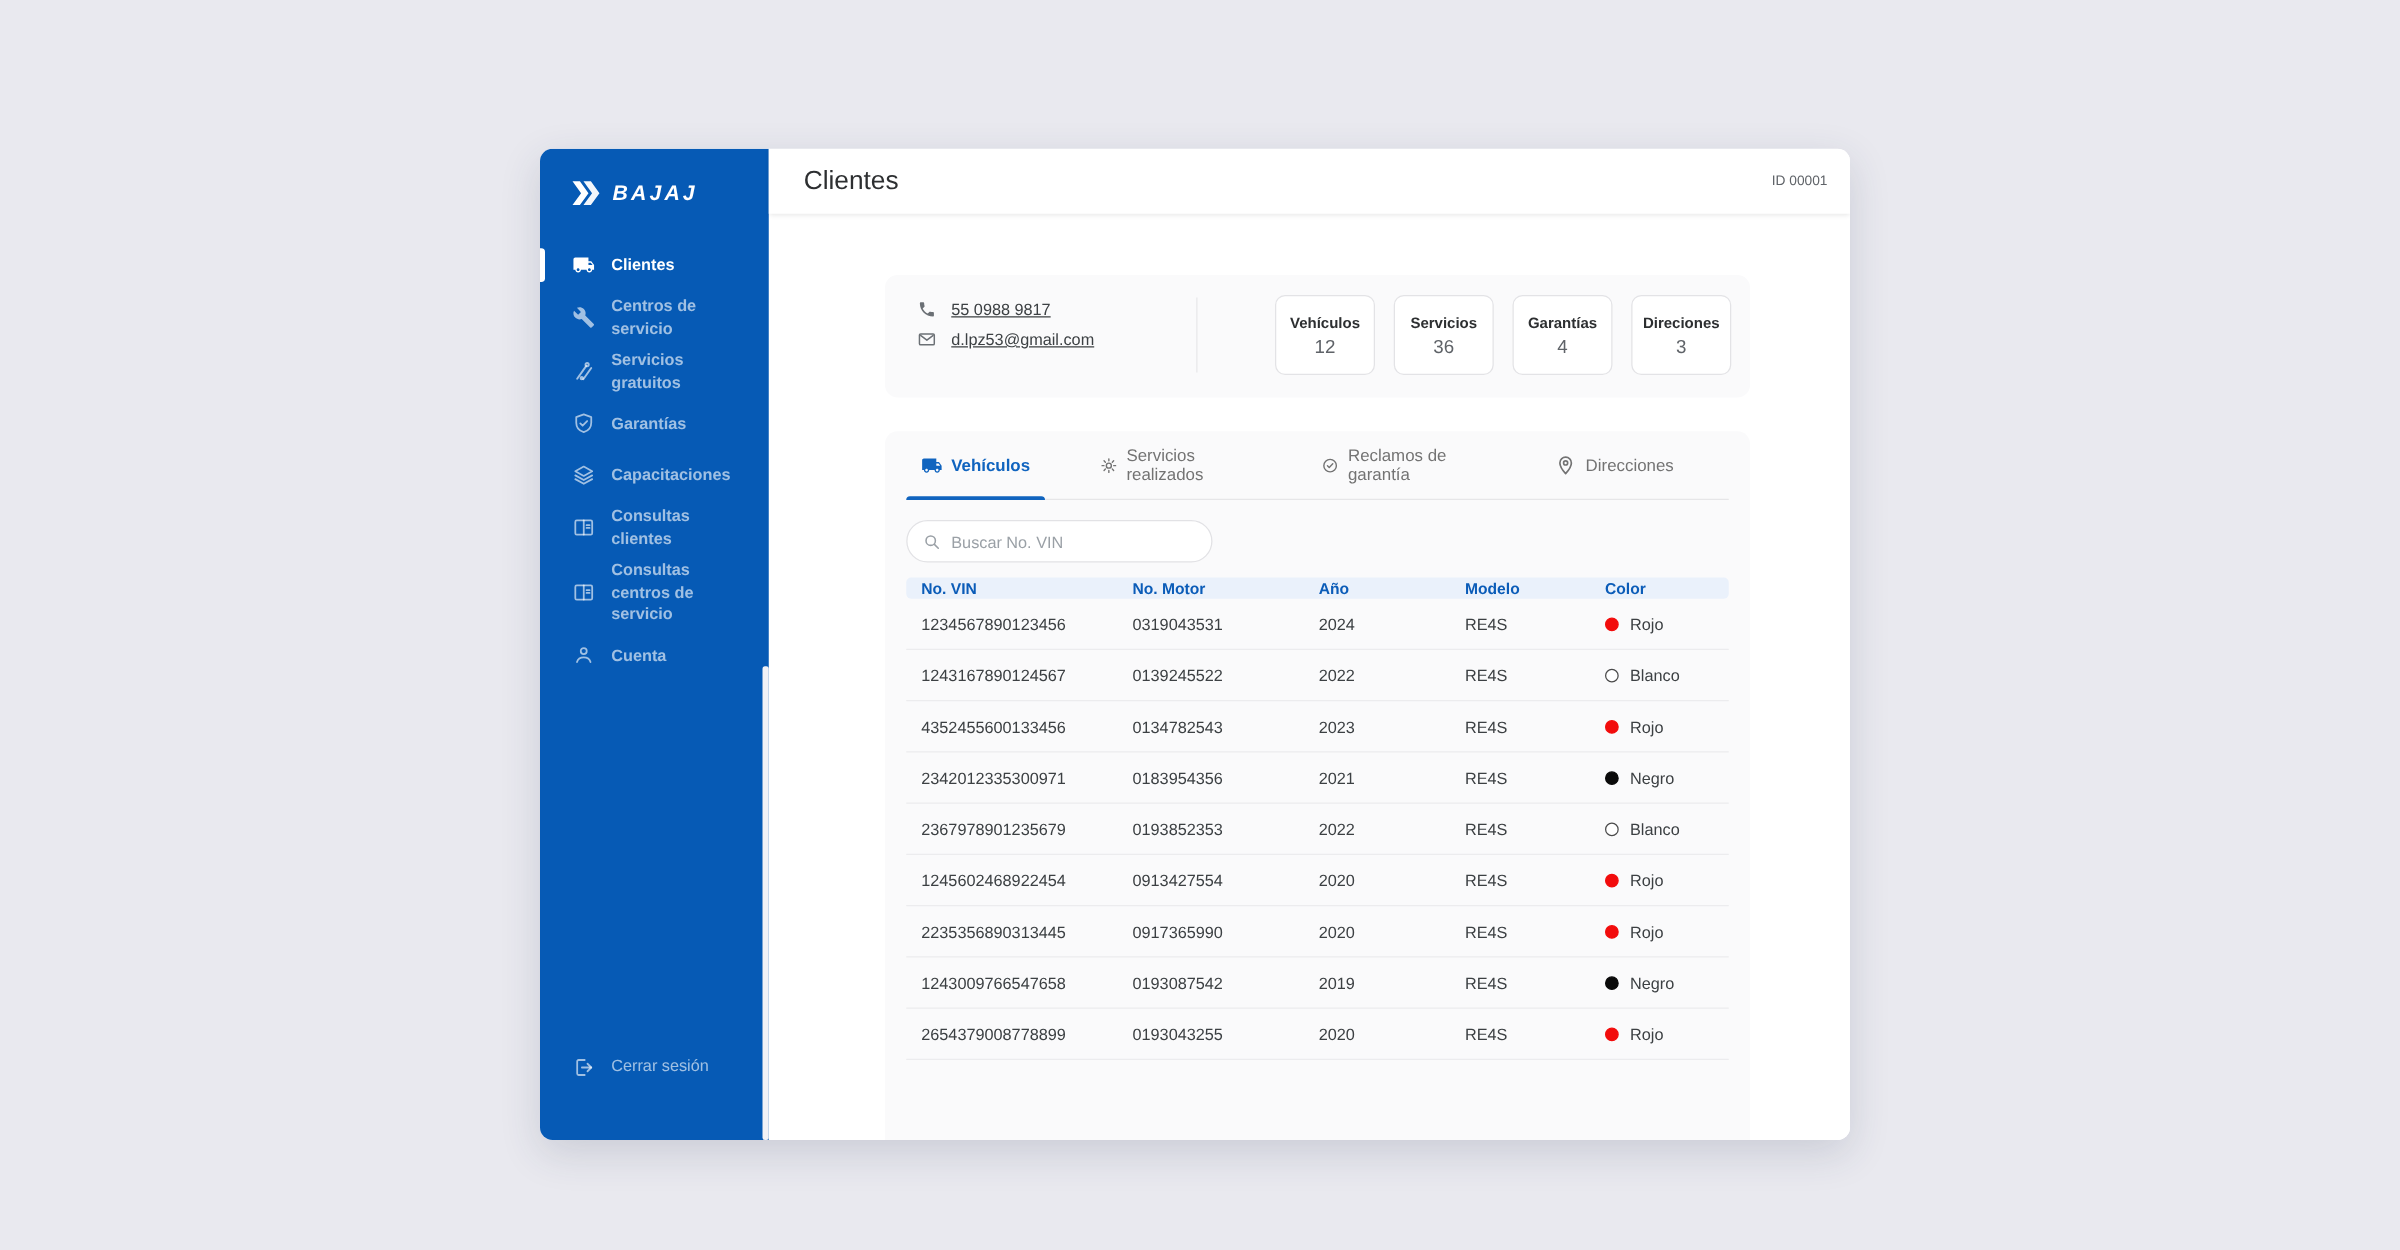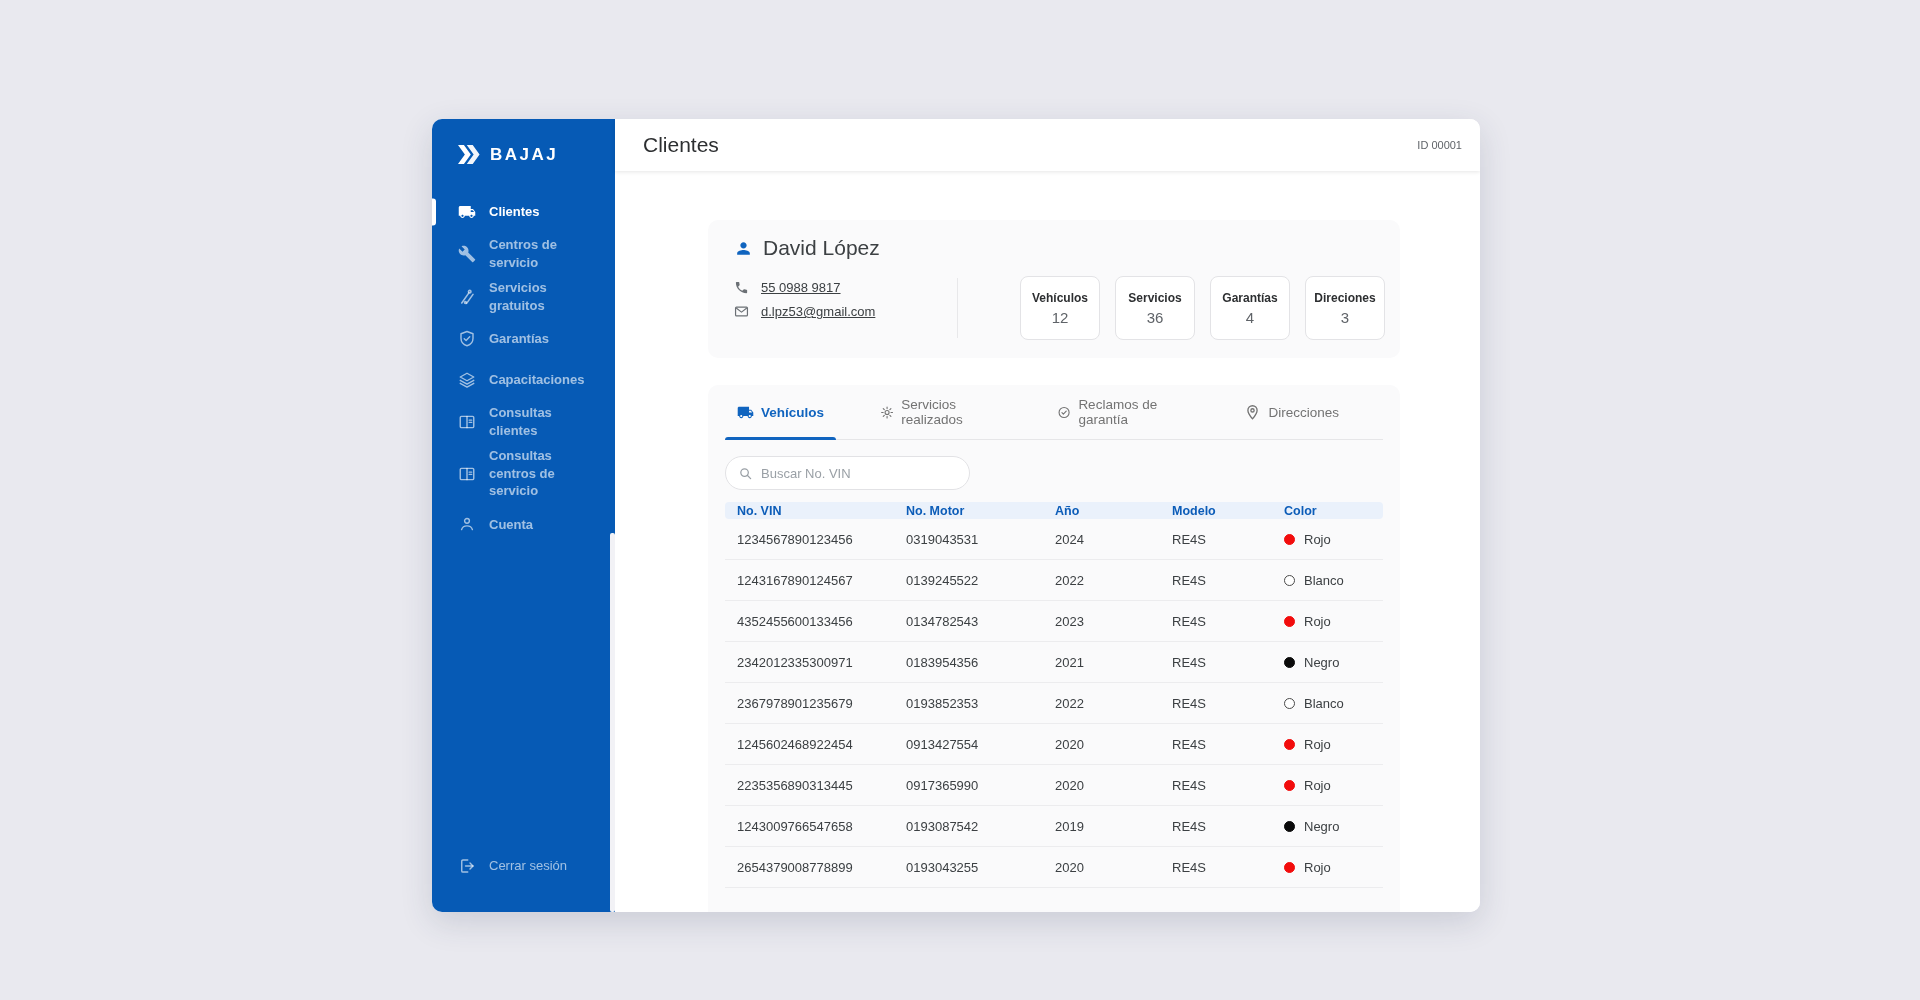--- a/index.html
+++ b/index.html
@@ -21,36 +21,36 @@
   }
   
   .sidebar {
     width:183px; flex:0 0 183px;
     background:#065AB5;
     display:flex; flex-direction:column;
     position:relative;
   }
   .logo-row { display:flex; align-items:center; gap:9px; padding:15px 0 0 24px; height:56px; }
   .logo-mark { width:25px; height:21px; }
-  .logo-text { color:#fff; font-size:17px; font-weight:700; letter-spacing:2.5px; }
+  .logo-text { color:#fff; font-size:17px; font-weight:700; letter-spacing:2.5px; font-style:italic; }
   .nav { margin-top:16px; flex:1 1 auto; }
   .nav-item {
     position:relative; display:flex; align-items:center; gap:13px;
     min-height:41px; padding:4px 14px 4px 26px;
     color:rgba(255,255,255,.62); font-size:13px; cursor:pointer;font-weight:bold;
   }
   .nav-item svg { flex:0 0 18px; width:18px; height:18px; }
   .nav-item.active { color:#fff; font-weight:700; }
   .nav-item.active::before {
     content:""; position:absolute; left:0; top:50%; transform:translateY(-50%);
     width:4px; height:27px; background:#fff; border-radius:0 3px 3px 0;
   }
   .nav-label { line-height:1.35; }
   .logout {
-    display:flex; align-items:center; gap:13px;
+    display:flex; align-items:flex-start; gap:13px;
     padding:0 14px 0 26px; height:41px; margin-bottom:26px;
     color:rgba(255,255,255,.62); font-size:13px; cursor:pointer;
   }
   .logout svg { width:18px; height:18px; }
   .side-scroll-track {
     position:absolute; right:0; top:414px; bottom:0; width:5px;
     background:#f2f2f6; border-radius:2px;
   }
   
   .main { flex:1 1 auto; background:#fff; display:flex; flex-direction:column; }
@@ -229,26 +229,20 @@
 
   <section class="main">
     <header class="topbar">
       <span class="page-title">Clientes</span>
       <span class="header-id">ID 00001</span>
     </header>
 
     <div class="content">
 
       <div class="client-card">
-        <div class="client-name-row">
-          <svg viewBox="0 0 24 24" fill="#1064BF">
-              <path d="M12 12c2.2 0 4-1.8 4-4s-1.8-4-4-4-4 1.8-4 4 1.8 4 4 4zm0 2c-2.7 0-8 1.3-8 4v2h16v-2c0-2.7-5.3-4-8-4z"></path>
-            </svg>
-          <span class="client-name">David López</span>
-        </div>
         <div class="client-info-row">
           <div class="contact-col">
             <div class="contact-line">
               <svg viewBox="0 0 24 24" fill="currentColor">
                   <path d="M6.62 10.79c1.44 2.83 3.76 5.14 6.59 6.59l2.2-2.2c.27-.27.67-.36 1.02-.24 1.12.37 2.33.57 3.57.57.55 0 1 .45 1 1V20c0 .55-.45 1-1 1-9.39 0-17-7.61-17-17 0-.55.45-1 1-1h3.5c.55 0 1 .45 1 1 0 1.25.2 2.45.57 3.57.11.35.03.74-.25 1.02l-2.2 2.2z"></path>
                 </svg>
               <span>55 0988 9817</span>
             </div>
             <div class="contact-line">
               <svg viewBox="0 0 24 24" fill="none" stroke="currentColor" stroke-width="1.9" stroke-linejoin="round">

